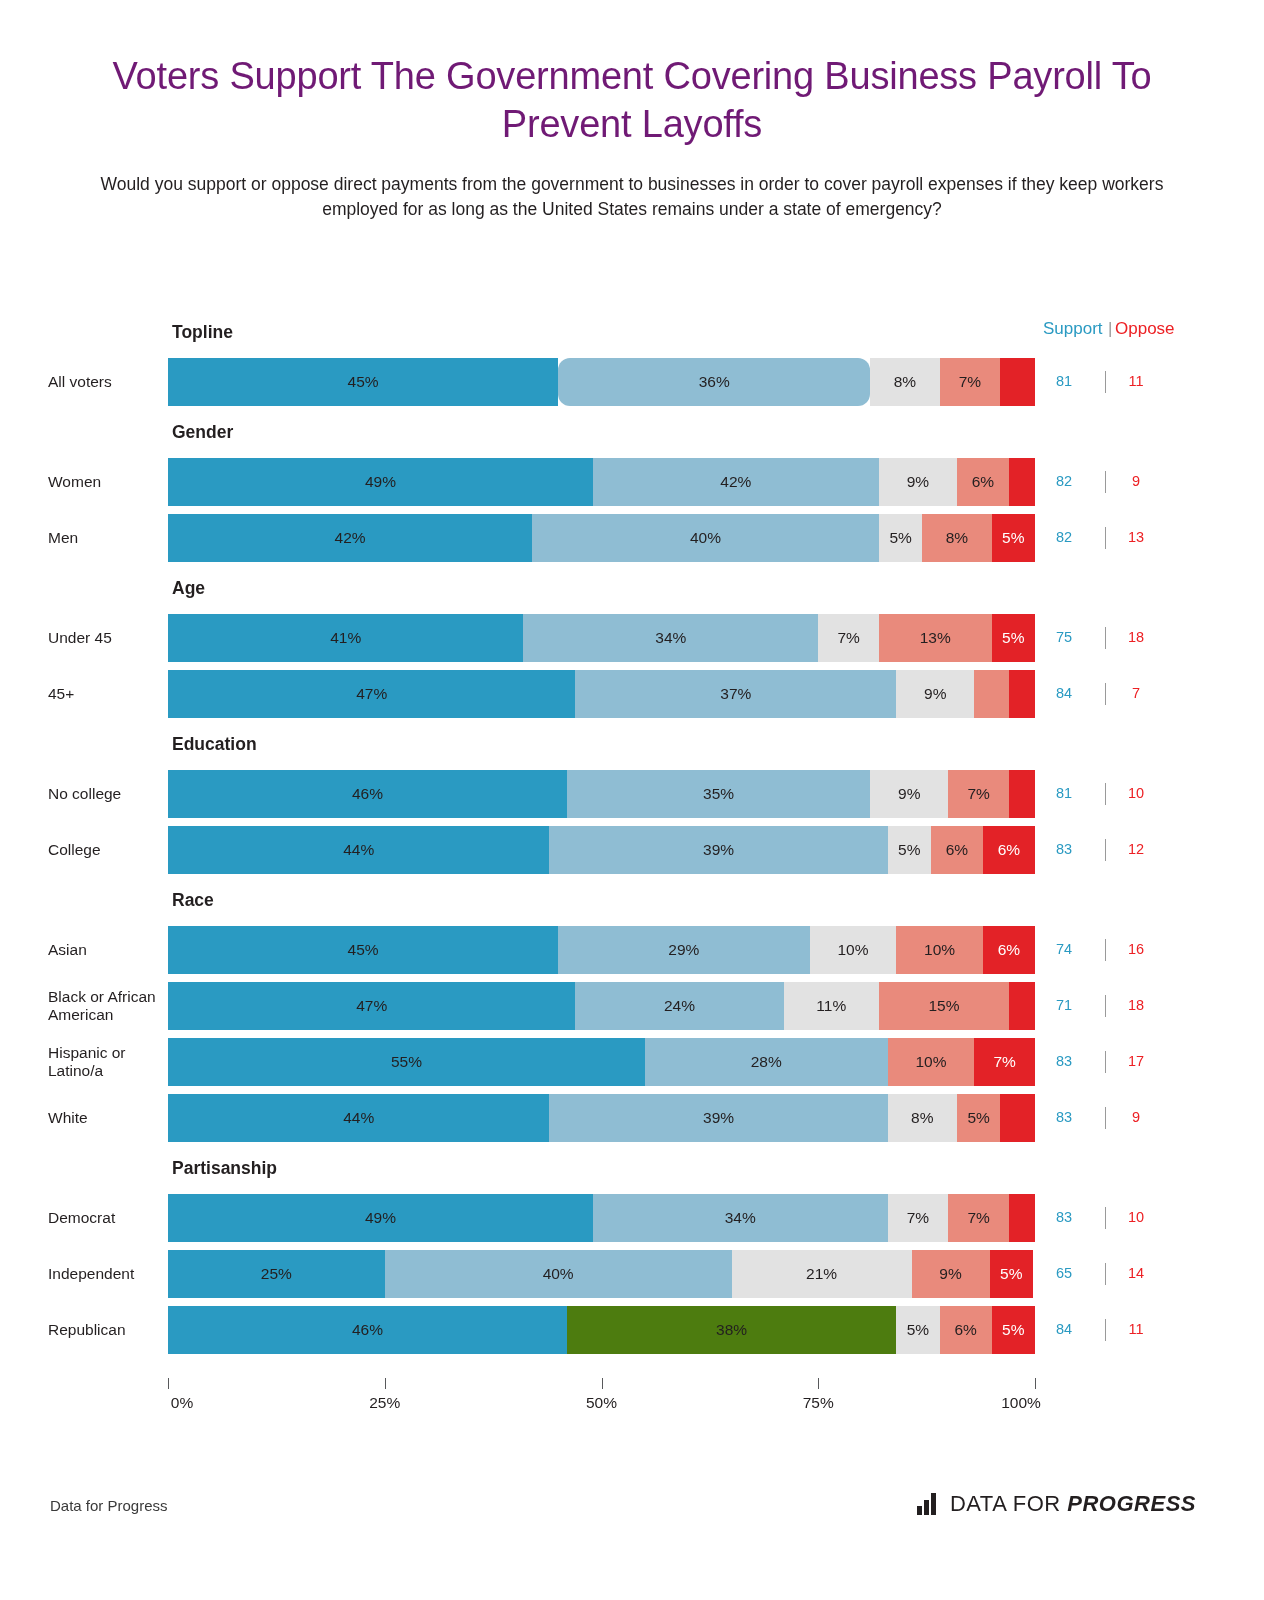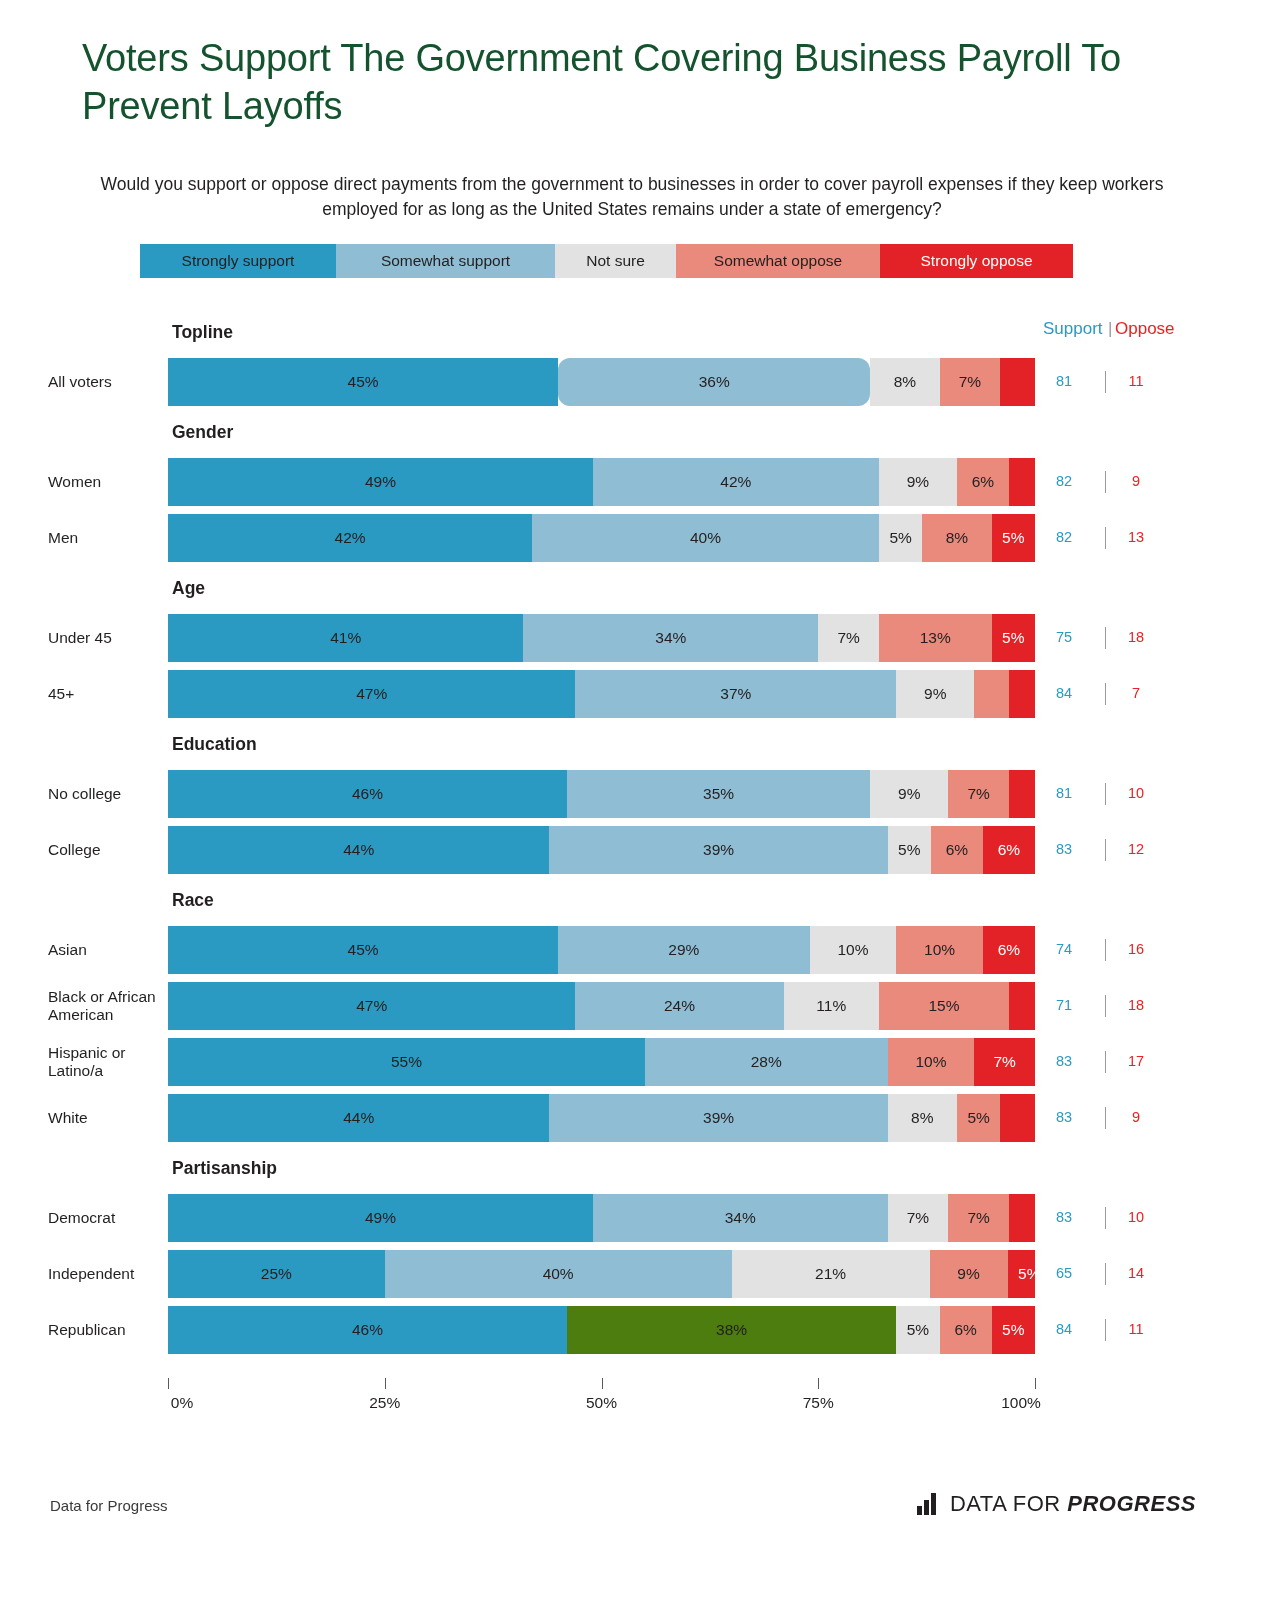--- a/index.html
+++ b/index.html
@@ -7,24 +7,24 @@
     width: 1264px; height: 1600px;
     background: #ffffff;
     font-family: "Liberation Sans", sans-serif;
     color: #231f20;
     overflow: hidden;
   }
   #page { position: relative; width: 1264px; height: 1600px; }
 
   
   .title {
-    position: absolute; left: 82px; top: 34px; width: 1100px;
-    text-align: left;
+    position: absolute; left: 82px; top: 52px; width: 1100px;
+    text-align: center;
     font-size: 38px; font-weight: 400; line-height: 1.27;
-    letter-spacing: -0.2px; color: #14532d;
+    letter-spacing: -0.2px; color: #701a75;
   }
   .subtitle {
     position: absolute; left: 82px; top: 172px; width: 1100px;
     text-align: center;
     font-size: 17.5px; font-weight: 400; line-height: 1.42;
     color: #231f20;
   }
 
   
   .legend {
@@ -107,37 +107,20 @@
   .brand-text b { font-weight: bold; font-style: italic; }
 </style>
 </head>
 <body>
 
 <div id="page">
 
   <h1 class="title">Voters Support The Government Covering Business Payroll To Prevent Layoffs</h1>
   <p class="subtitle">Would you support or oppose direct payments from the government to businesses in order to cover payroll expenses if they keep workers employed for as long as the United States remains under a state of emergency?</p>
 
-  <div class="legend" id="legend">
-      <div class="legend-item" style="background: rgb(42, 154, 194); color: rgb(35, 31, 32); width: 196px;">
-        <span>Strongly support</span>
-      </div>
-      <div class="legend-item" style="background: rgb(143, 189, 211); color: rgb(35, 31, 32); width: 219px;">
-        <span>Somewhat support</span>
-      </div>
-      <div class="legend-item" style="background: rgb(226, 226, 226); color: rgb(35, 31, 32); width: 121px;">
-        <span>Not sure</span>
-      </div>
-      <div class="legend-item" style="background: rgb(233, 138, 124); color: rgb(35, 31, 32); width: 204px;">
-        <span>Somewhat oppose</span>
-      </div>
-      <div class="legend-item" style="background: rgb(227, 34, 39); color: rgb(255, 255, 255); width: 193px;">
-        <span>Strongly oppose</span>
-      </div>
-    </div>
 
   <div class="col-head support">Support</div>
   <div class="col-head divider">|</div>
   <div class="col-head oppose">Oppose</div>
 
   <div id="rows">
       <div class="grp-label" style="top: 322px;">Topline</div>
       <div class="row" style="top: 358px; height: 48px;">
         <div class="cat-label" style="top: 0px; height: 48px; display: flex; align-items: center;">All voters</div>
         <div class="bar" style="top: 0px; height: 48px;">
@@ -296,21 +279,21 @@
         </div>
         <div class="sup-val" style="top: 15px;">83</div>
         <div class="vbar" style="top: 13px; height: 22px;"></div>
         <div class="opp-val" style="top: 15px;">10</div>
       </div>
       <div class="row" style="top: 1250px; height: 48px;">
         <div class="cat-label" style="top: 0px; height: 48px; display: flex; align-items: center;">Independent</div>
         <div class="bar" style="top: 0px; height: 48px;">
           <div class="seg" style="background: rgb(42, 154, 194); width: 216.75px; flex: 0 0 auto;">25%</div>
           <div class="seg" style="background: rgb(143, 189, 211); width: 346.8px; flex: 0 0 auto;">40%</div>
-          <div class="seg" style="background: rgb(226, 226, 226); width: 198px; flex: 0 0 auto;">21%</div>
+          <div class="seg" style="background: rgb(226, 226, 226); width: 180px; flex: 0 0 auto;">21%</div>
           <div class="seg" style="background: rgb(233, 138, 124); width: 78.03px; flex: 0 0 auto;">9%</div>
           <div class="seg on-dark" style="background: rgb(227, 34, 39); width: 43.35px; flex: 0 0 auto;">5%</div>
         </div>
         <div class="sup-val" style="top: 15px;">65</div>
         <div class="vbar" style="top: 13px; height: 22px;"></div>
         <div class="opp-val" style="top: 15px;">14</div>
       </div>
       <div class="row" style="top: 1306px; height: 48px;">
         <div class="cat-label" style="top: 0px; height: 48px; display: flex; align-items: center;">Republican</div>
         <div class="bar" style="top: 0px; height: 48px;">

